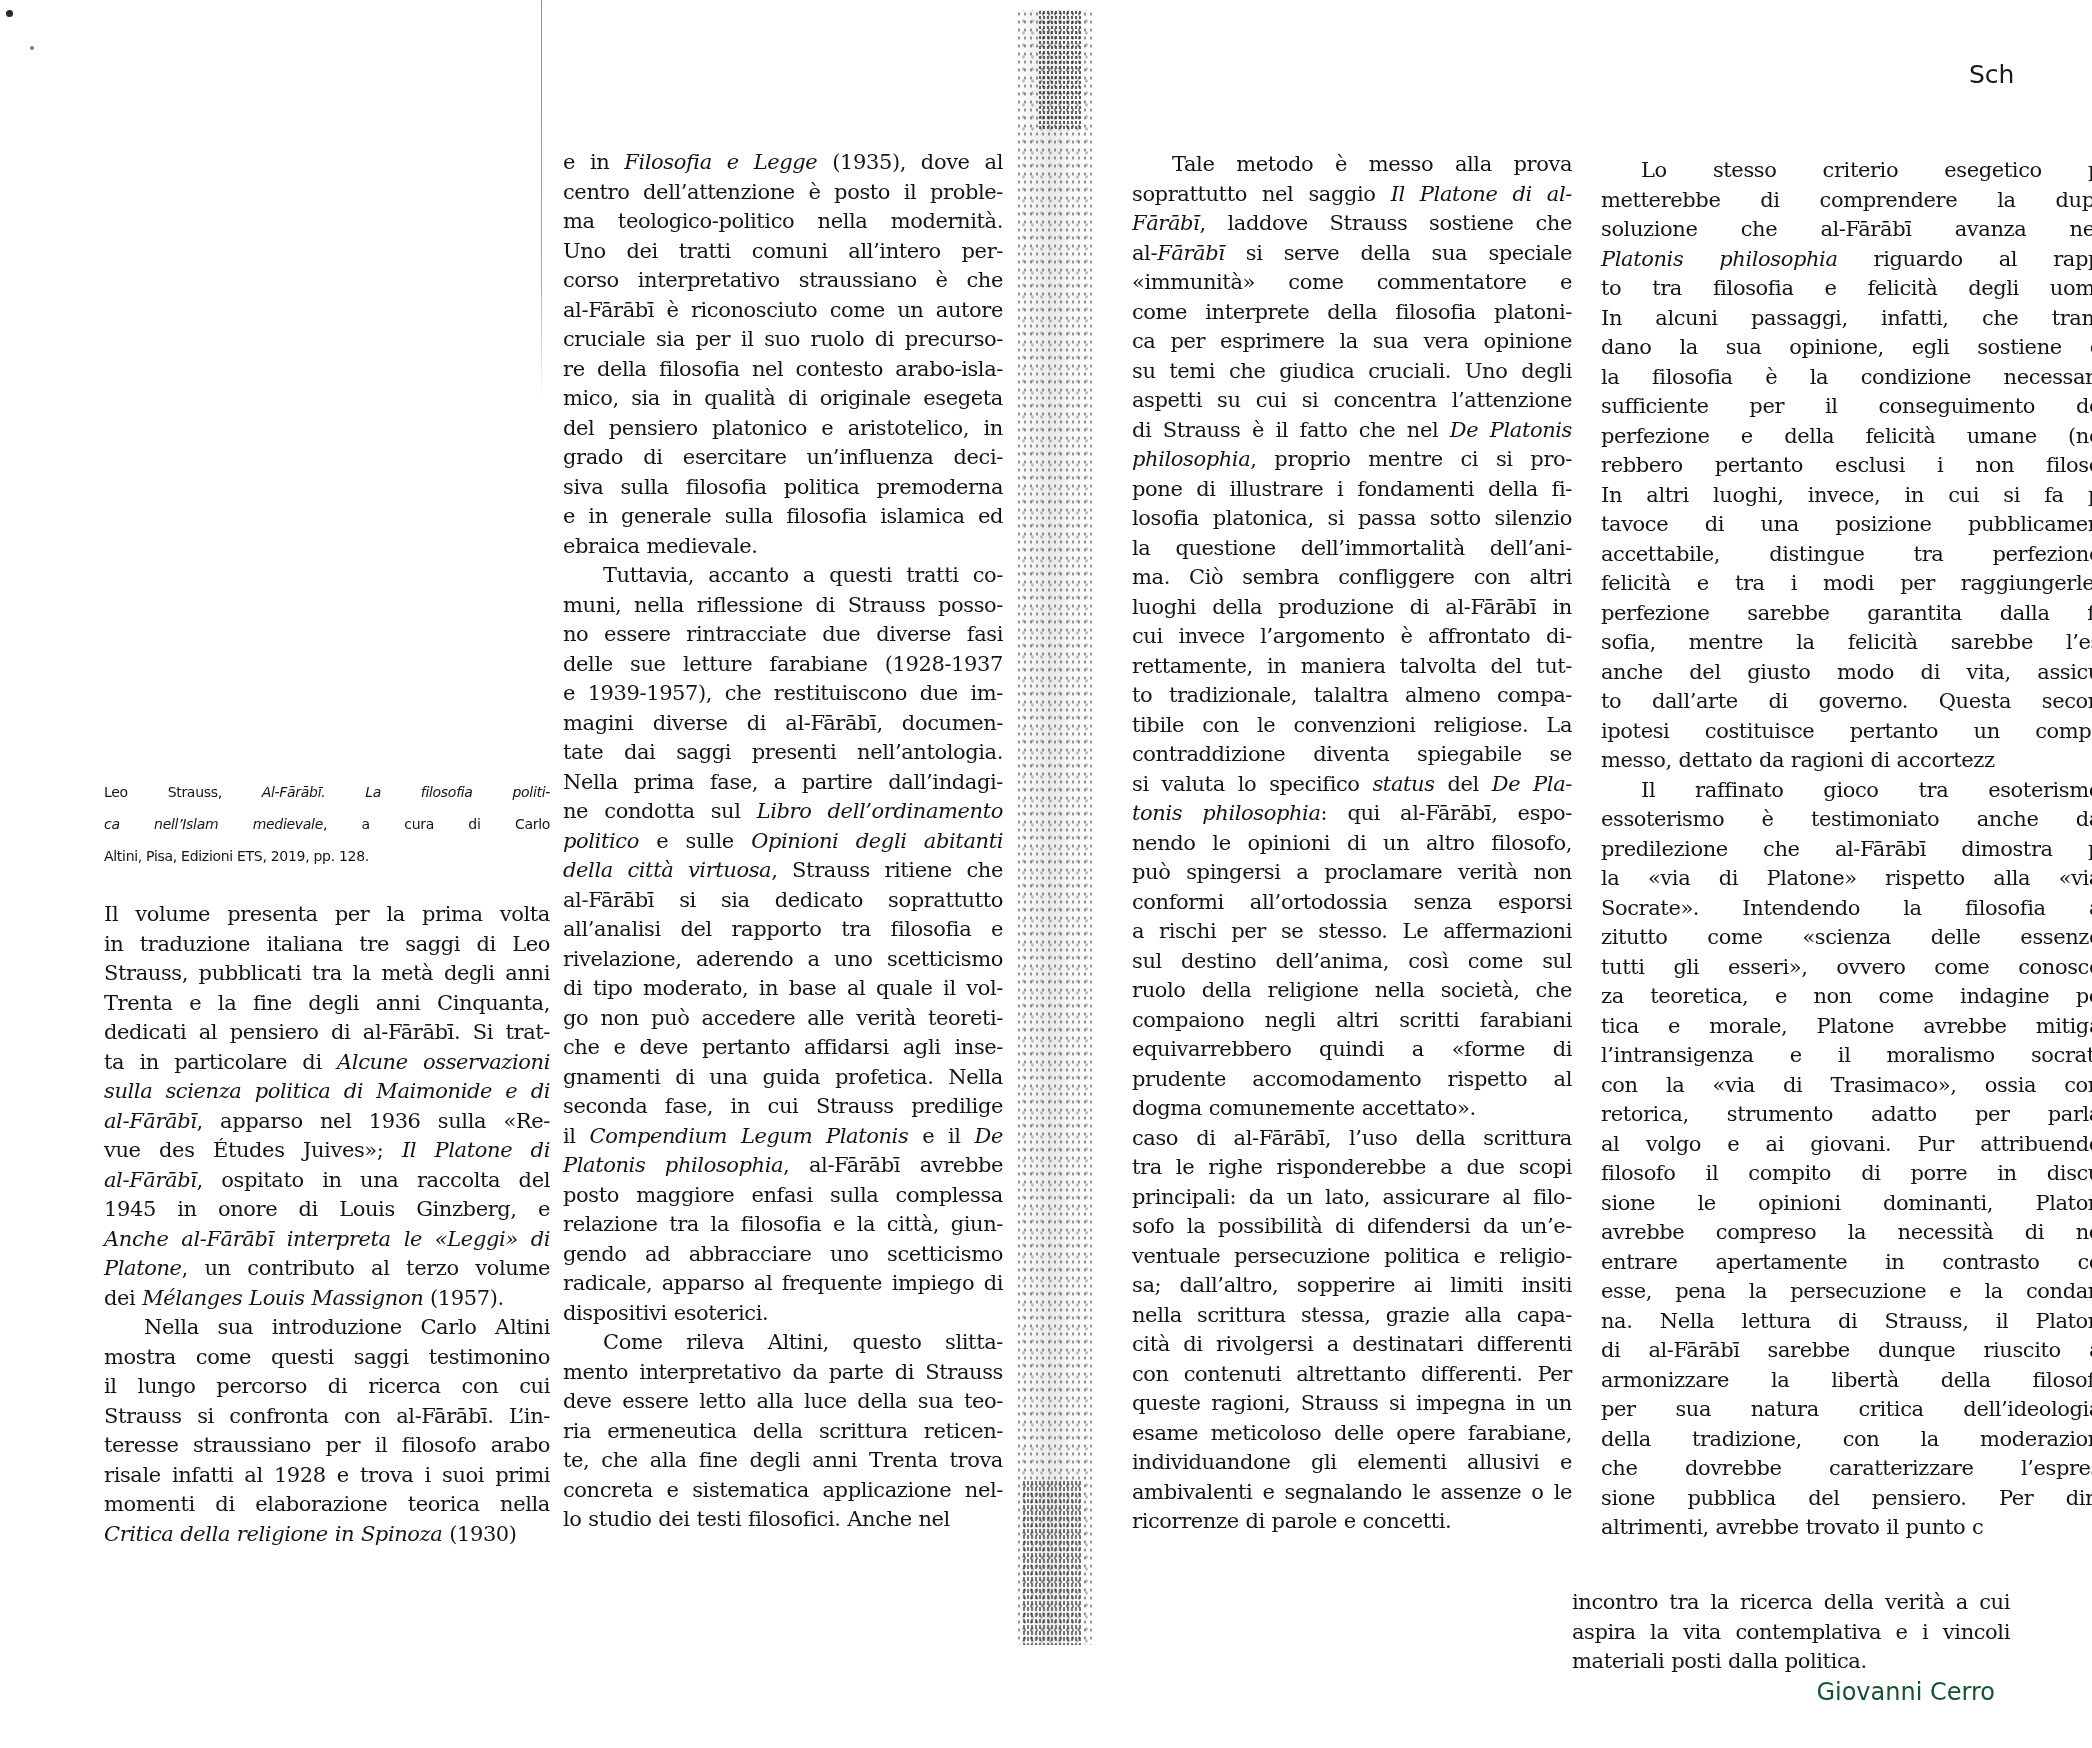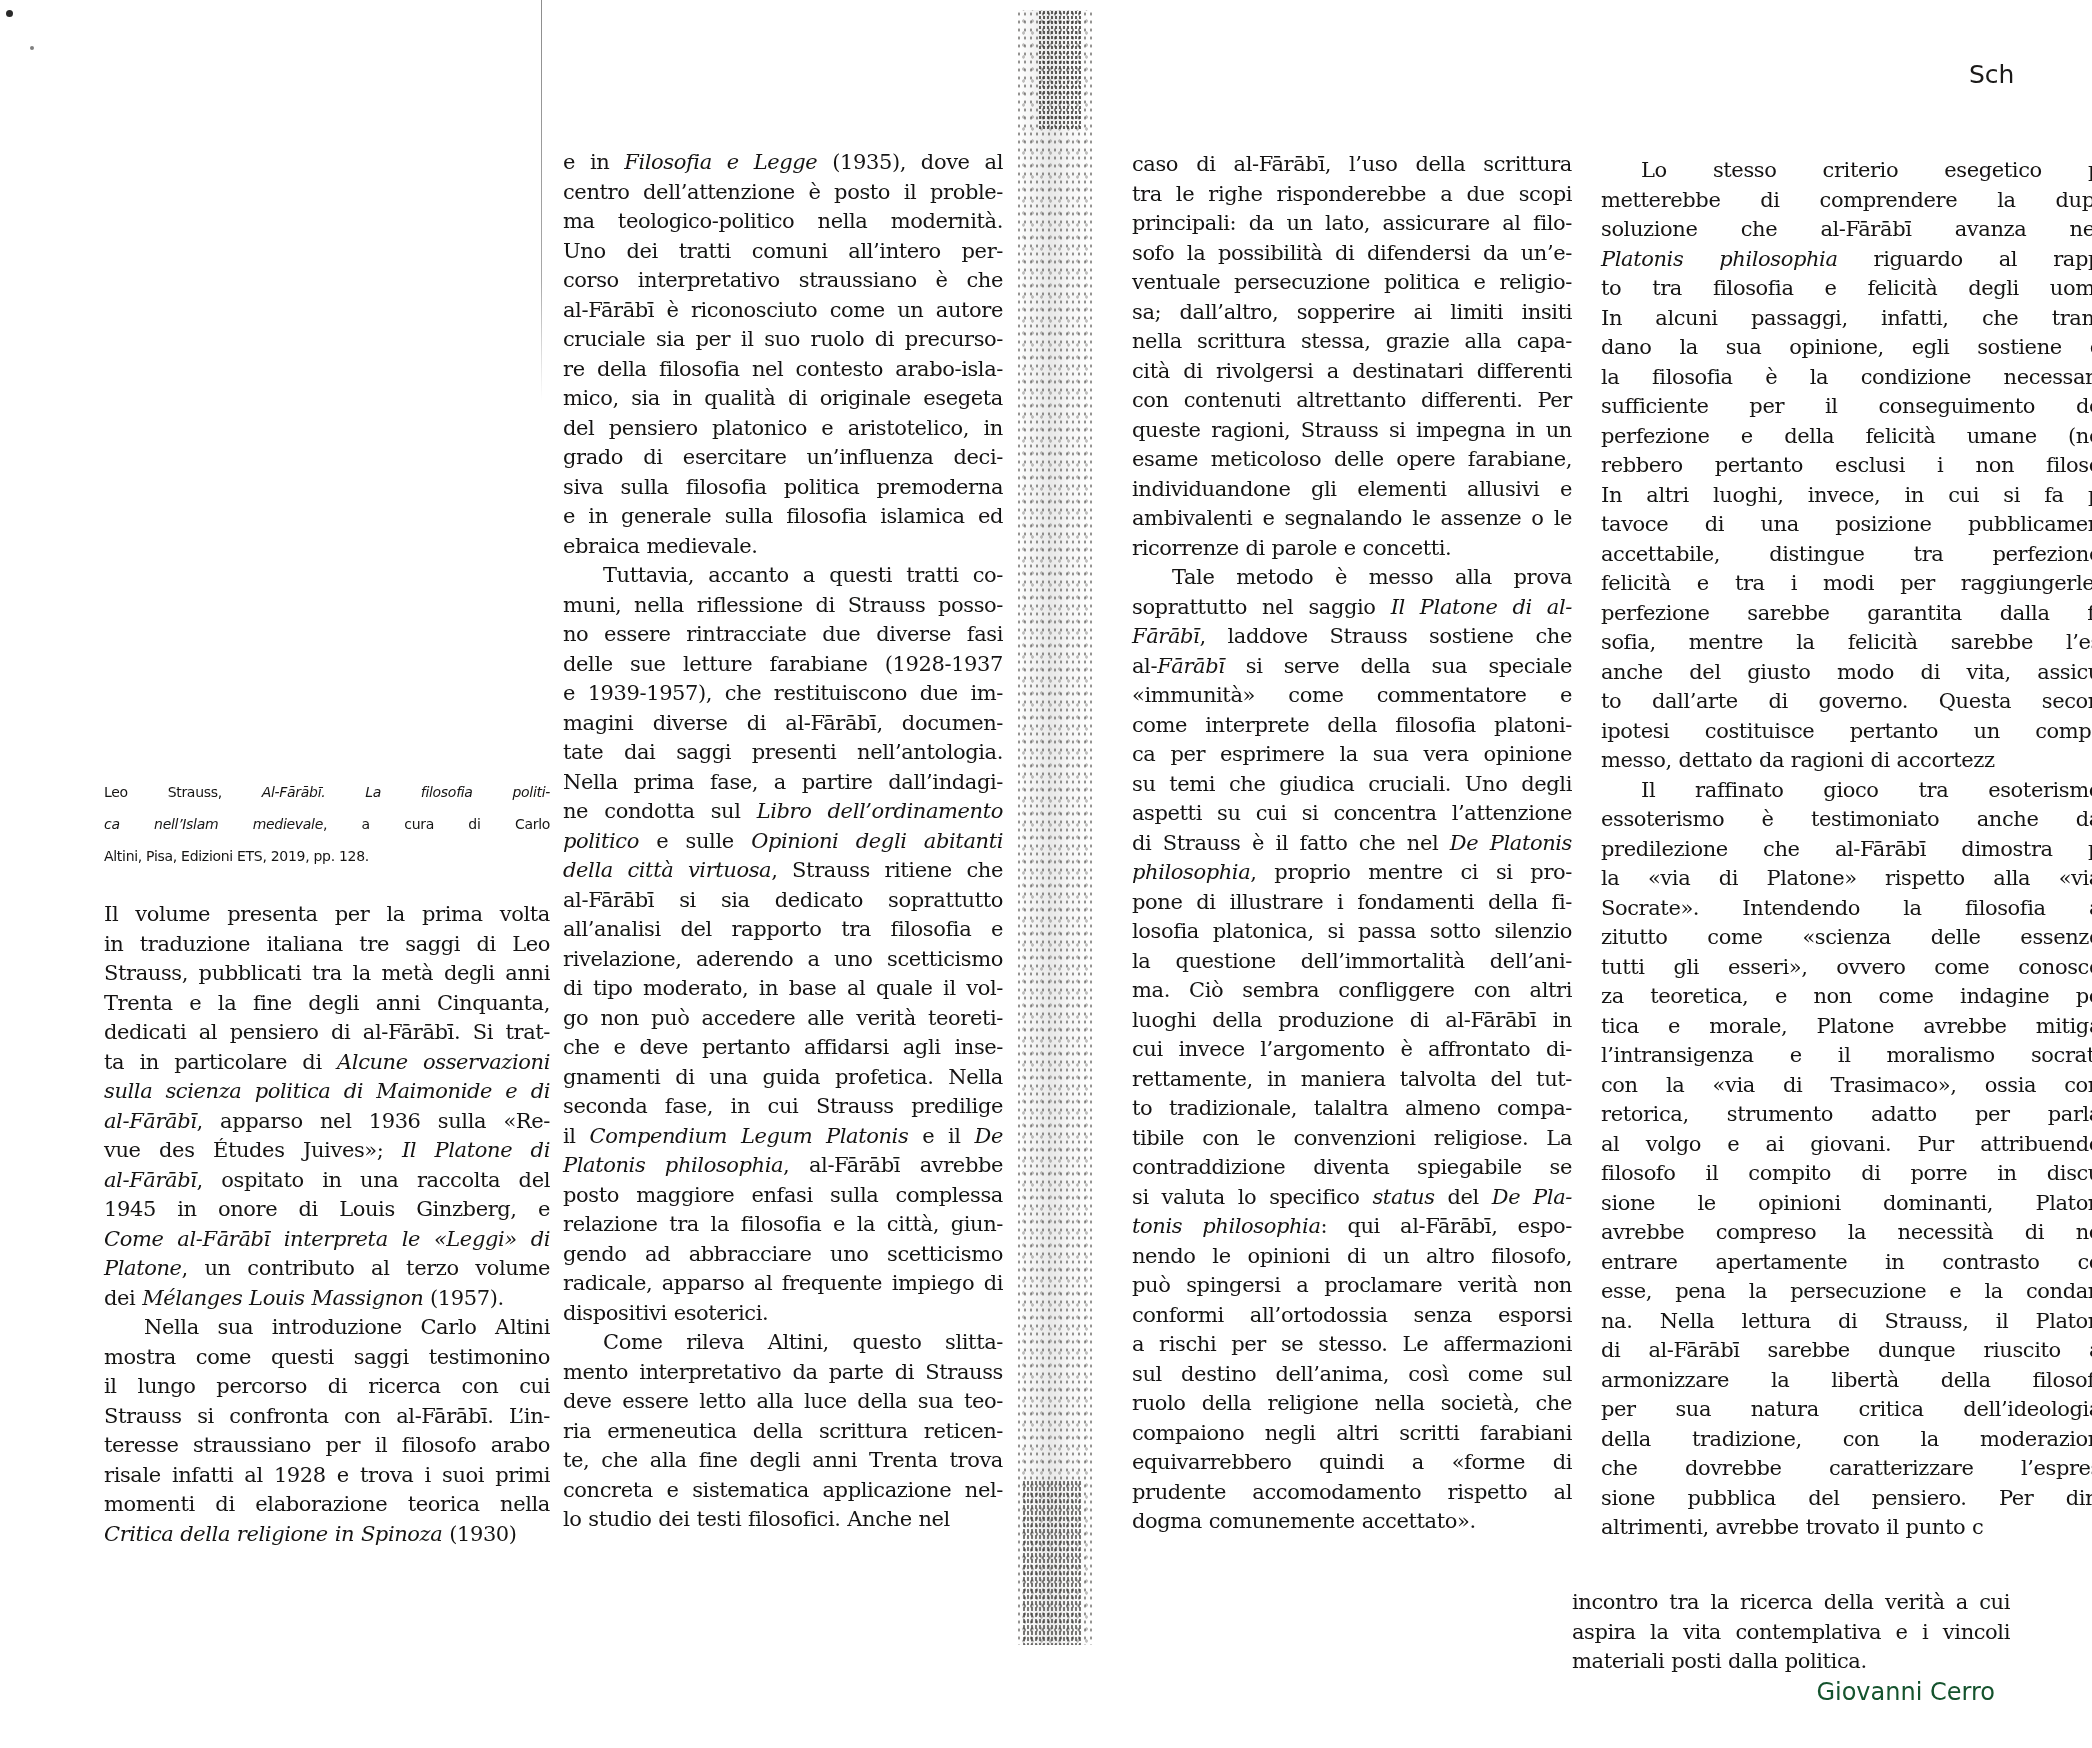--- a/index.html
+++ b/index.html
@@ -102,21 +102,21 @@
       <div class="line"><span>in traduzione italiana tre saggi di Leo</span></div>
       <div class="line"><span>Strauss, pubblicati tra la metà degli anni</span></div>
       <div class="line"><span>Trenta e la fine degli anni Cinquanta,</span></div>
       <div class="line"><span>dedicati al pensiero di al-Fārābī. Si trat-</span></div>
       <div class="line"><span>ta in particolare di </span><i>Alcune osservazioni</i></div>
       <div class="line"><i>sulla scienza politica di Maimonide e di</i></div>
       <div class="line"><i>al-Fārābī</i><span>, apparso nel 1936 sulla «Re-</span></div>
       <div class="line"><span>vue des Études Juives»; </span><i>Il Platone di</i></div>
       <div class="line"><i>al-Fārābī</i><span>, ospitato in una raccolta del</span></div>
       <div class="line"><span>1945 in onore di Louis Ginzberg, e</span></div>
-      <div class="line"><i>Come al-Fārābī interpreta le «Leggi» di</i></div>
+      <div class="line"><i>Anche al-Fārābī interpreta le «Leggi» di</i></div>
       <div class="line"><i>Platone</i><span>, un contributo al terzo volume</span></div>
       <div class="line end"><span>dei </span><i>Mélanges Louis Massignon</i><span> (1957).</span></div>
     </div>
     <div class="para indent">
       <div class="line"><span>Nella sua introduzione Carlo Altini</span></div>
       <div class="line"><span>mostra come questi saggi testimonino</span></div>
       <div class="line"><span>il lungo percorso di ricerca con cui</span></div>
       <div class="line"><span>Strauss si confronta con al-Fārābī. L’in-</span></div>
       <div class="line"><span>teresse straussiano per il filosofo arabo</span></div>
       <div class="line"><span>risale infatti al 1928 e trova i suoi primi</span></div>
@@ -175,36 +175,20 @@
       <div class="line"><span>mento interpretativo da parte di Strauss</span></div>
       <div class="line"><span>deve essere letto alla luce della sua teo-</span></div>
       <div class="line"><span>ria ermeneutica della scrittura reticen-</span></div>
       <div class="line"><span>te, che alla fine degli anni Trenta trova</span></div>
       <div class="line"><span>concreta e sistematica applicazione nel-</span></div>
       <div class="line end"><span>lo studio dei testi filosofici. Anche nel</span></div>
     </div>
   </div>
 
 <div class="abs textcol" style="left:1132px;top:150px;width:440px;">
-    <div class="para">
-      <div class="line"><span>caso di al-Fārābī, l’uso della scrittura</span></div>
-      <div class="line"><span>tra le righe risponderebbe a due scopi</span></div>
-      <div class="line"><span>principali: da un lato, assicurare al filo-</span></div>
-      <div class="line"><span>sofo la possibilità di difendersi da un’e-</span></div>
-      <div class="line"><span>ventuale persecuzione politica e religio-</span></div>
-      <div class="line"><span>sa; dall’altro, sopperire ai limiti insiti</span></div>
-      <div class="line"><span>nella scrittura stessa, grazie alla capa-</span></div>
-      <div class="line"><span>cità di rivolgersi a destinatari differenti</span></div>
-      <div class="line"><span>con contenuti altrettanto differenti. Per</span></div>
-      <div class="line"><span>queste ragioni, Strauss si impegna in un</span></div>
-      <div class="line"><span>esame meticoloso delle opere farabiane,</span></div>
-      <div class="line"><span>individuandone gli elementi allusivi e</span></div>
-      <div class="line"><span>ambivalenti e segnalando le assenze o le</span></div>
-      <div class="line end"><span>ricorrenze di parole e concetti.</span></div>
-    </div>
     <div class="para indent">
       <div class="line"><span>Tale metodo è messo alla prova</span></div>
       <div class="line"><span>soprattutto nel saggio </span><i>Il Platone di al-</i></div>
       <div class="line"><i>Fārābī</i><span>, laddove Strauss sostiene che</span></div>
       <div class="line"><span>al-</span><i>Fārābī</i><span> si serve della sua speciale</span></div>
       <div class="line"><span>«immunità» come commentatore e</span></div>
       <div class="line"><span>come interprete della filosofia platoni-</span></div>
       <div class="line"><span>ca per esprimere la sua vera opinione</span></div>
       <div class="line"><span>su temi che giudica cruciali. Uno degli</span></div>
       <div class="line"><span>aspetti su cui si concentra l’attenzione</span></div>
@@ -226,20 +210,36 @@
       <div class="line"><span>può spingersi a proclamare verità non</span></div>
       <div class="line"><span>conformi all’ortodossia senza esporsi</span></div>
       <div class="line"><span>a rischi per se stesso. Le affermazioni</span></div>
       <div class="line"><span>sul destino dell’anima, così come sul</span></div>
       <div class="line"><span>ruolo della religione nella società, che</span></div>
       <div class="line"><span>compaiono negli altri scritti farabiani</span></div>
       <div class="line"><span>equivarrebbero quindi a «forme di</span></div>
       <div class="line"><span>prudente accomodamento rispetto al</span></div>
       <div class="line end"><span>dogma comunemente accettato».</span></div>
     </div>
+    <div class="para">
+      <div class="line"><span>caso di al-Fārābī, l’uso della scrittura</span></div>
+      <div class="line"><span>tra le righe risponderebbe a due scopi</span></div>
+      <div class="line"><span>principali: da un lato, assicurare al filo-</span></div>
+      <div class="line"><span>sofo la possibilità di difendersi da un’e-</span></div>
+      <div class="line"><span>ventuale persecuzione politica e religio-</span></div>
+      <div class="line"><span>sa; dall’altro, sopperire ai limiti insiti</span></div>
+      <div class="line"><span>nella scrittura stessa, grazie alla capa-</span></div>
+      <div class="line"><span>cità di rivolgersi a destinatari differenti</span></div>
+      <div class="line"><span>con contenuti altrettanto differenti. Per</span></div>
+      <div class="line"><span>queste ragioni, Strauss si impegna in un</span></div>
+      <div class="line"><span>esame meticoloso delle opere farabiane,</span></div>
+      <div class="line"><span>individuandone gli elementi allusivi e</span></div>
+      <div class="line"><span>ambivalenti e segnalando le assenze o le</span></div>
+      <div class="line end"><span>ricorrenze di parole e concetti.</span></div>
+    </div>
   </div>
 
 <div class="abs textcol" style="left:1601px;top:156px;width:500px;">
     <div class="para indent">
       <div class="line"><span>Lo stesso criterio esegetico p</span></div>
       <div class="line"><span>metterebbe di comprendere la dupl</span></div>
       <div class="line"><span>soluzione che al-Fārābī avanza nel</span></div>
       <div class="line"><i>Platonis philosophia</i><span> riguardo al rapp</span></div>
       <div class="line"><span>to tra filosofia e felicità degli uomi</span></div>
       <div class="line"><span>In alcuni passaggi, infatti, che tram</span></div>

